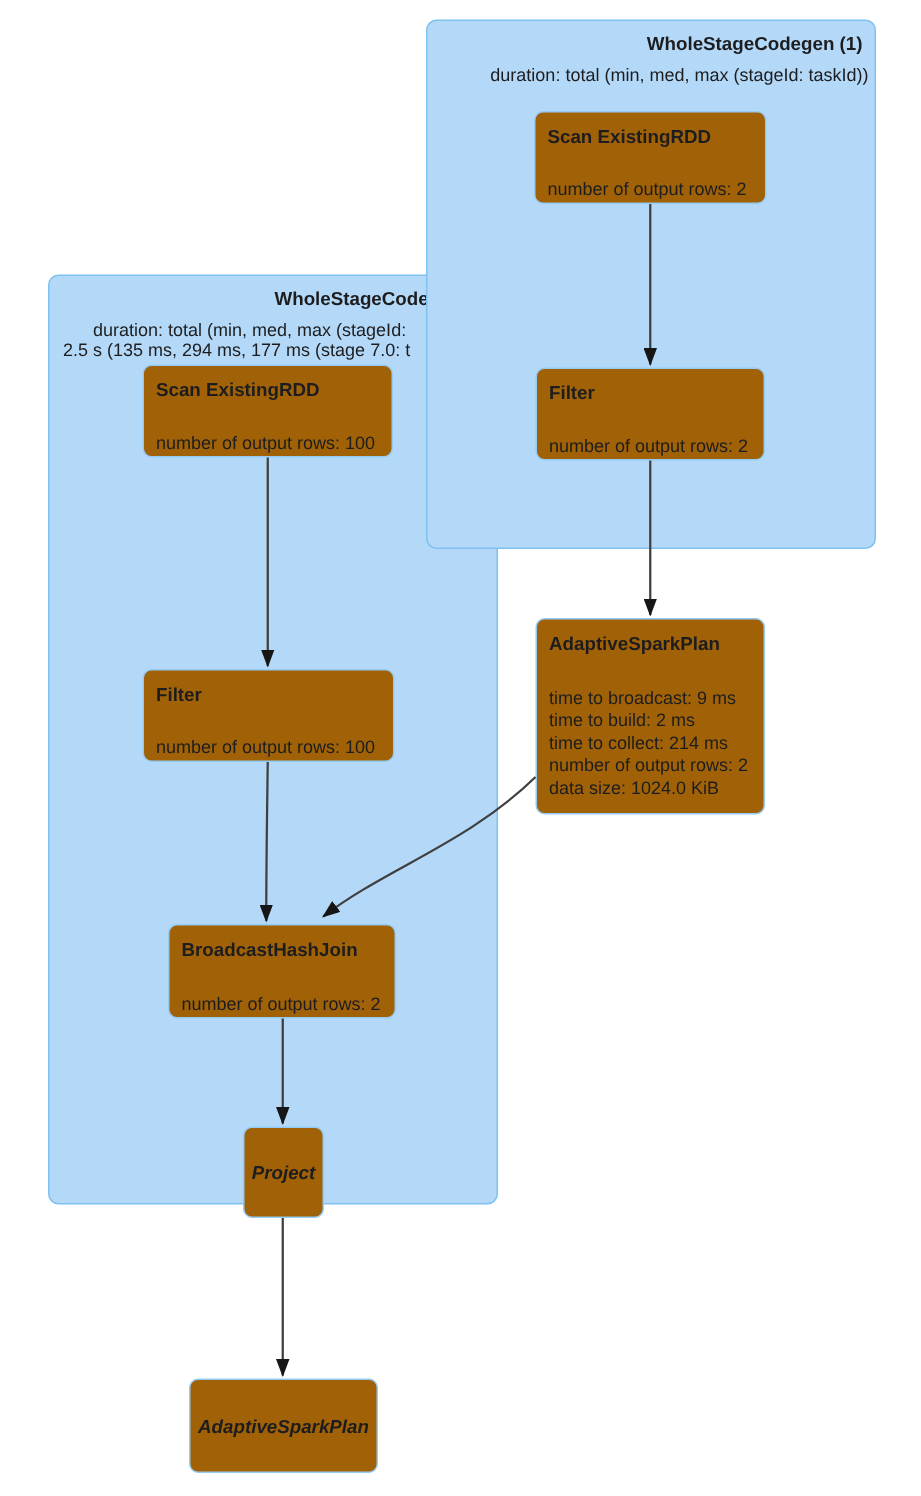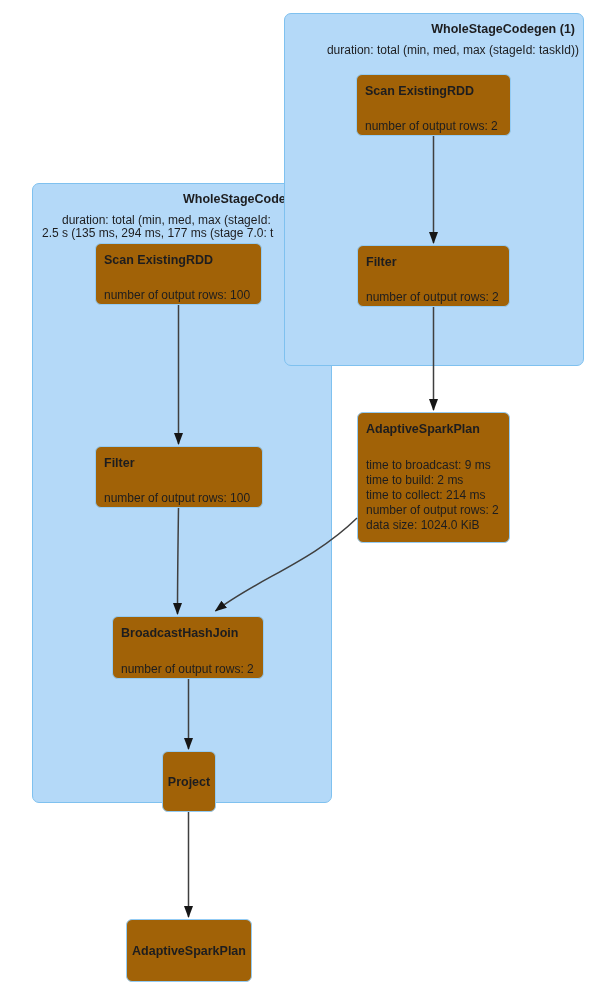--- a/index.html
+++ b/index.html
@@ -61,20 +61,21 @@
     line-height: 15px;
     white-space: nowrap;
   }
   .node-center {
     display: flex;
     align-items: center;
     justify-content: center;
   }
   .node-center .node-title {
     position: static;
+    font-style: italic;
   }
   .edges {
     position: absolute;
     left: 0;
     top: 0;
     pointer-events: none;
   }
   .edges path.edge {
     fill: none;
     stroke: #3f3f3f;

